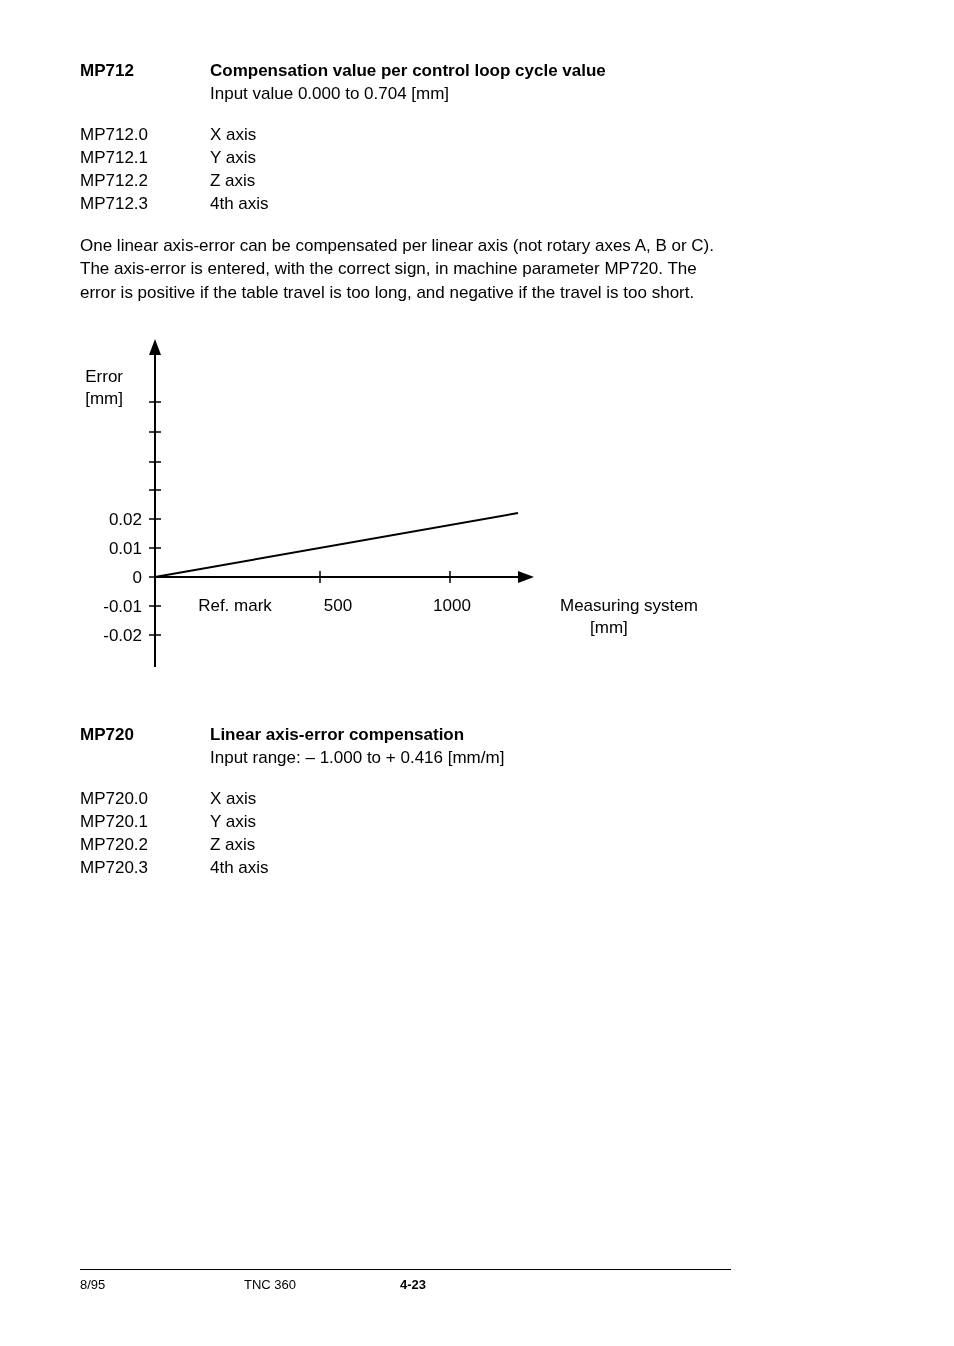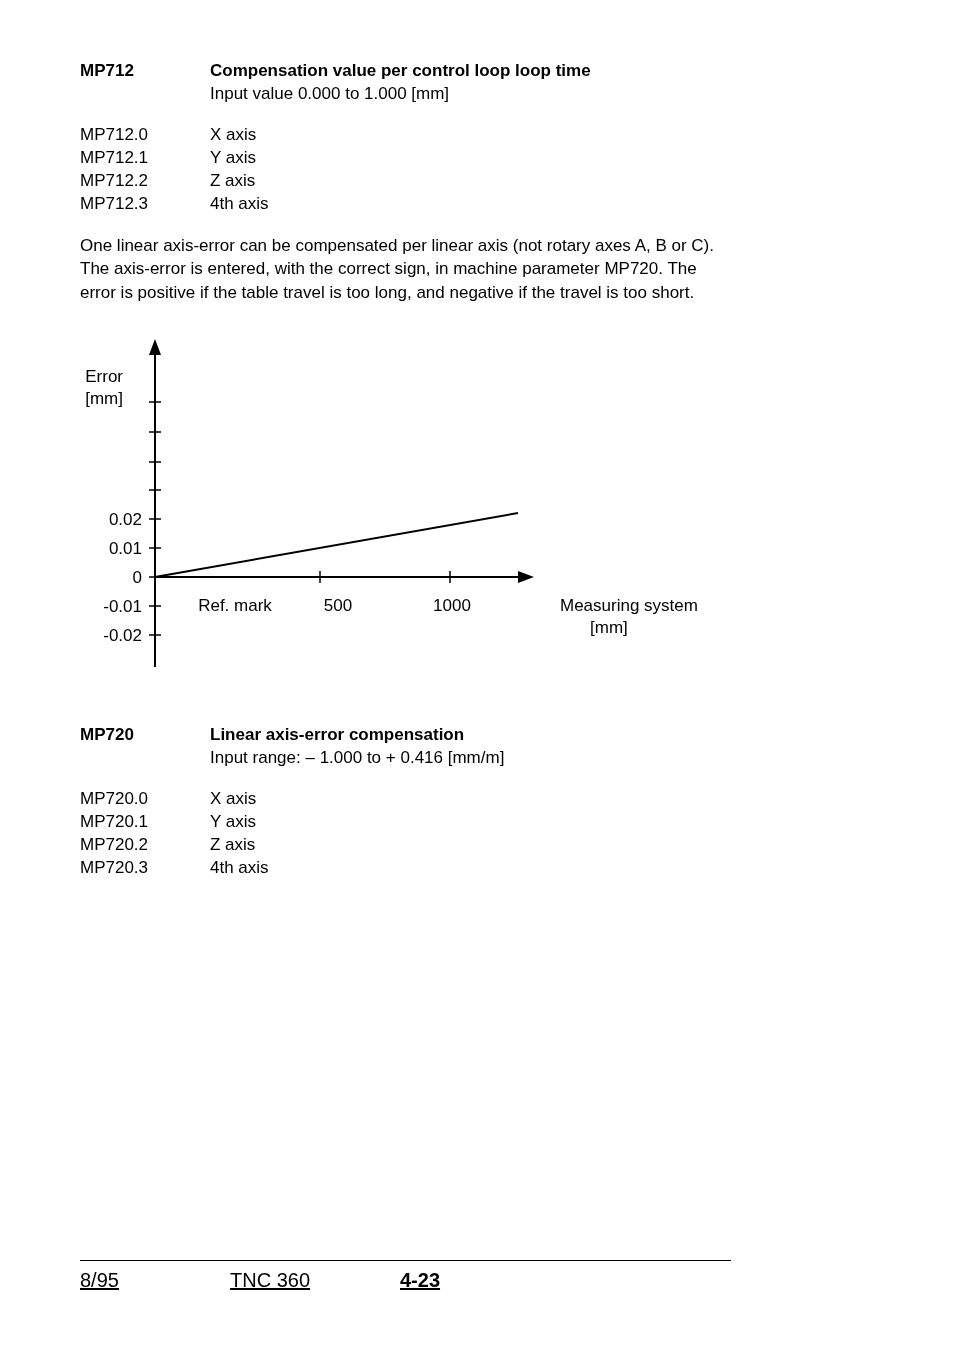--- a/index.html
+++ b/index.html
@@ -63,39 +63,38 @@
       font-size: 17px;
     }
     .footer {
       position: absolute;
       bottom: 52px;
       left: 80px;
       right: 80px;
       border-top: 1.5px solid #000;
       padding-top: 6px;
       display: flex;
-      font-size: 20px;
-      text-decoration: underline;
+      font-size: 13px;
     }
     .footer .f-left { width: 60px; }
     .footer .f-model { width: 260px; text-align: center; }
     .footer .f-chapter { flex: 1; }
     .footer .f-page { font-weight: bold; }
   </style>
 </head>
 <body>
 
 <div class="page">
 
   <div class="param-block">
     <div class="param-header">
       <div class="param-id">MP712</div>
-      <div class="param-title">Compensation value per control loop loop time</div>
+      <div class="param-title">Compensation value per control loop cycle value</div>
     </div>
-    <div class="param-sub">Input value 0.000 to 1.000 [mm]</div>
+    <div class="param-sub">Input value 0.000 to 0.704 [mm]</div>
     <div class="param-list">
       <div class="param-row">
         <div class="pid">MP712.0</div>
         <div>X axis</div>
       </div>
       <div class="param-row">
         <div class="pid">MP712.1</div>
         <div>Y axis</div>
       </div>
       <div class="param-row">

